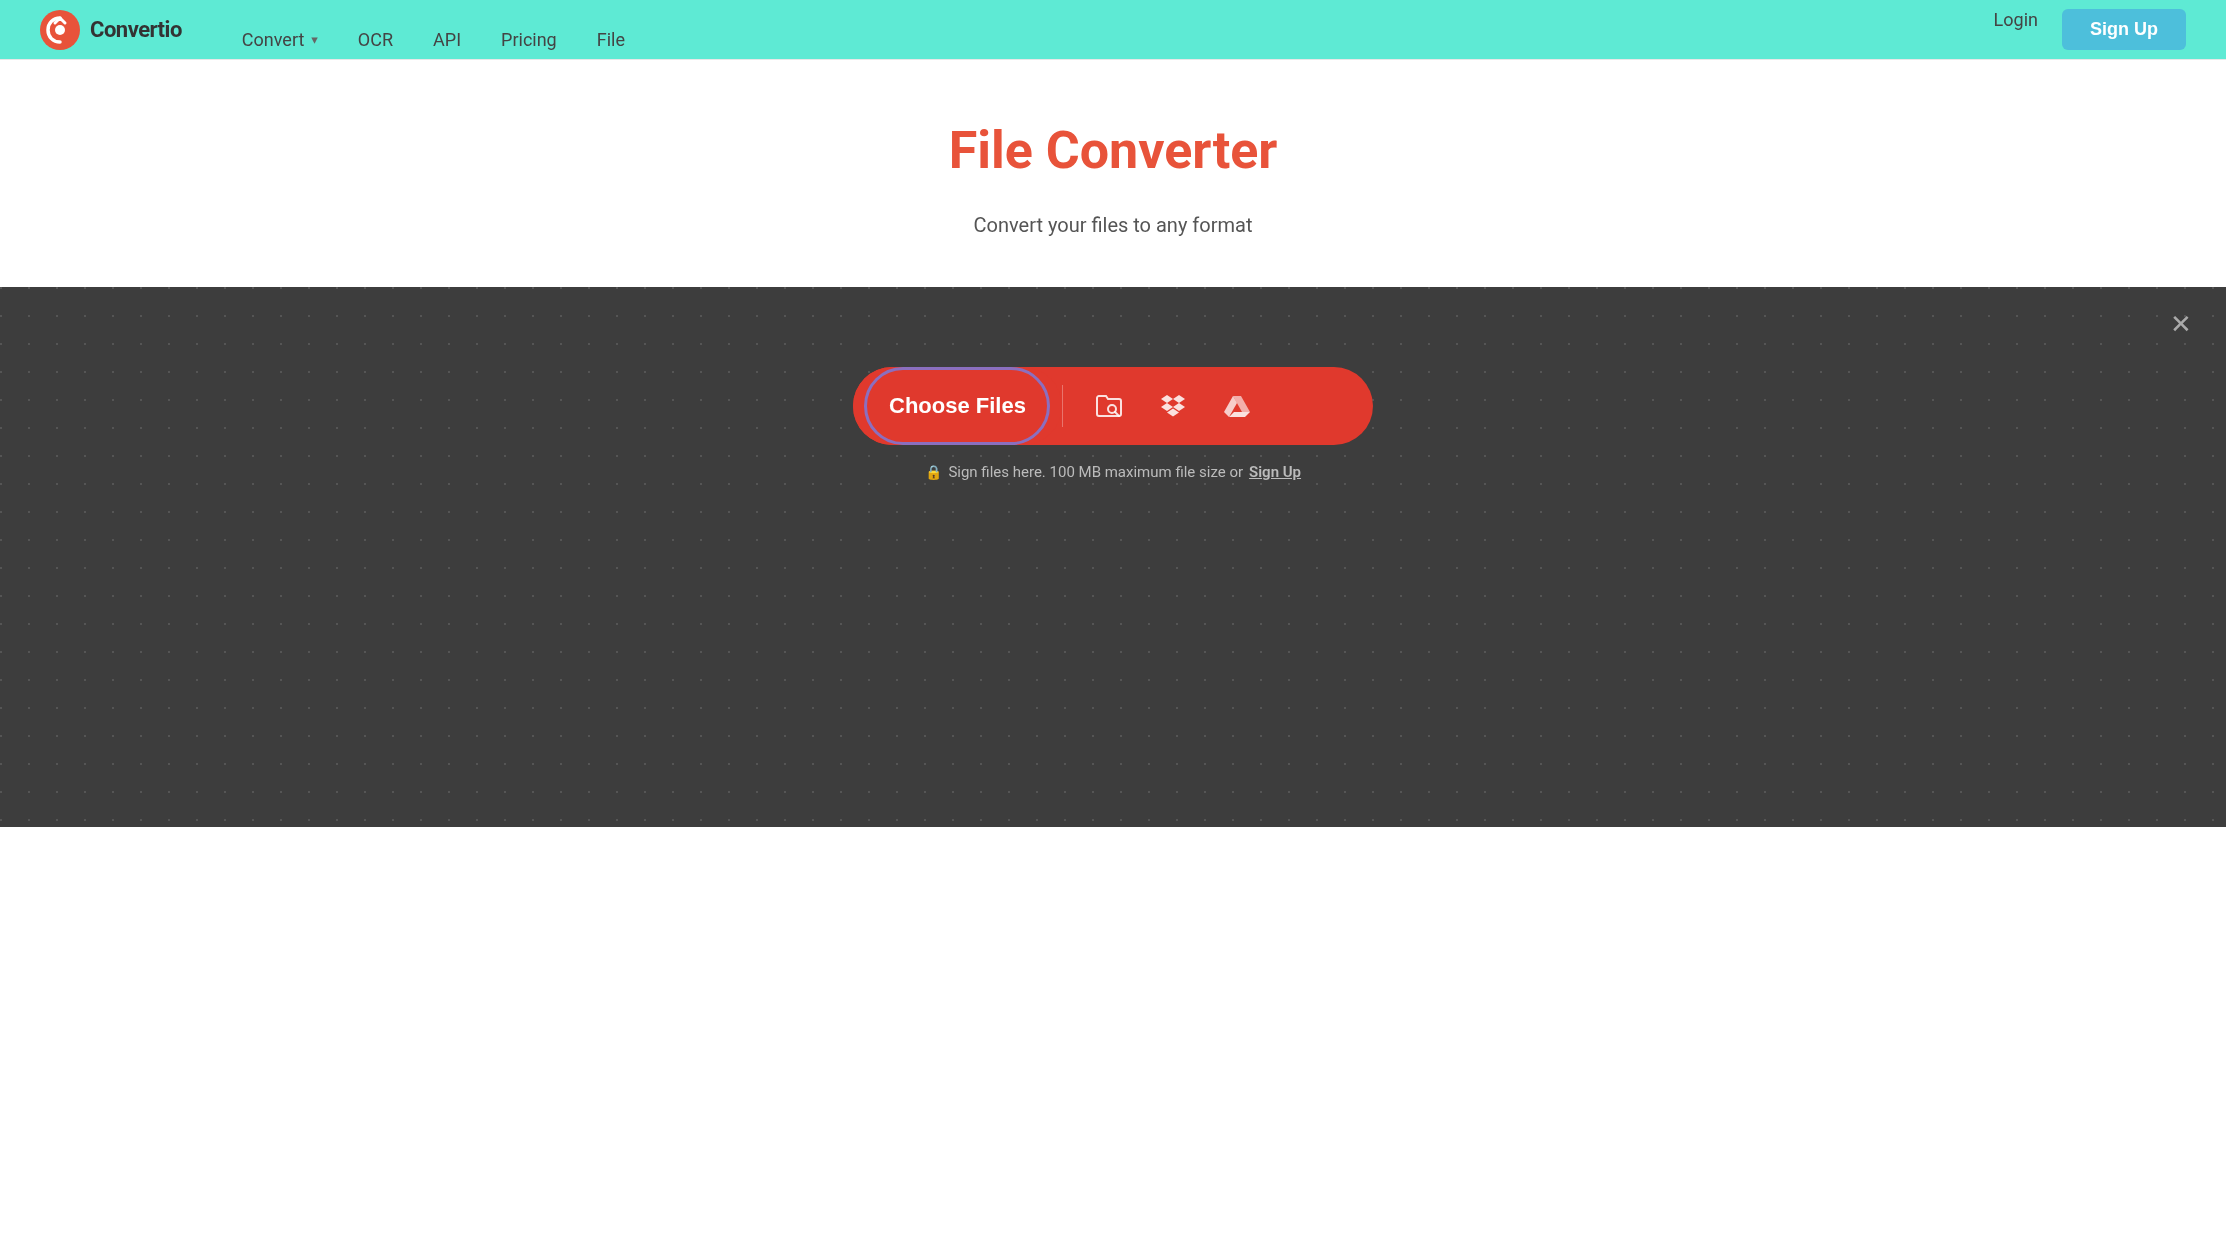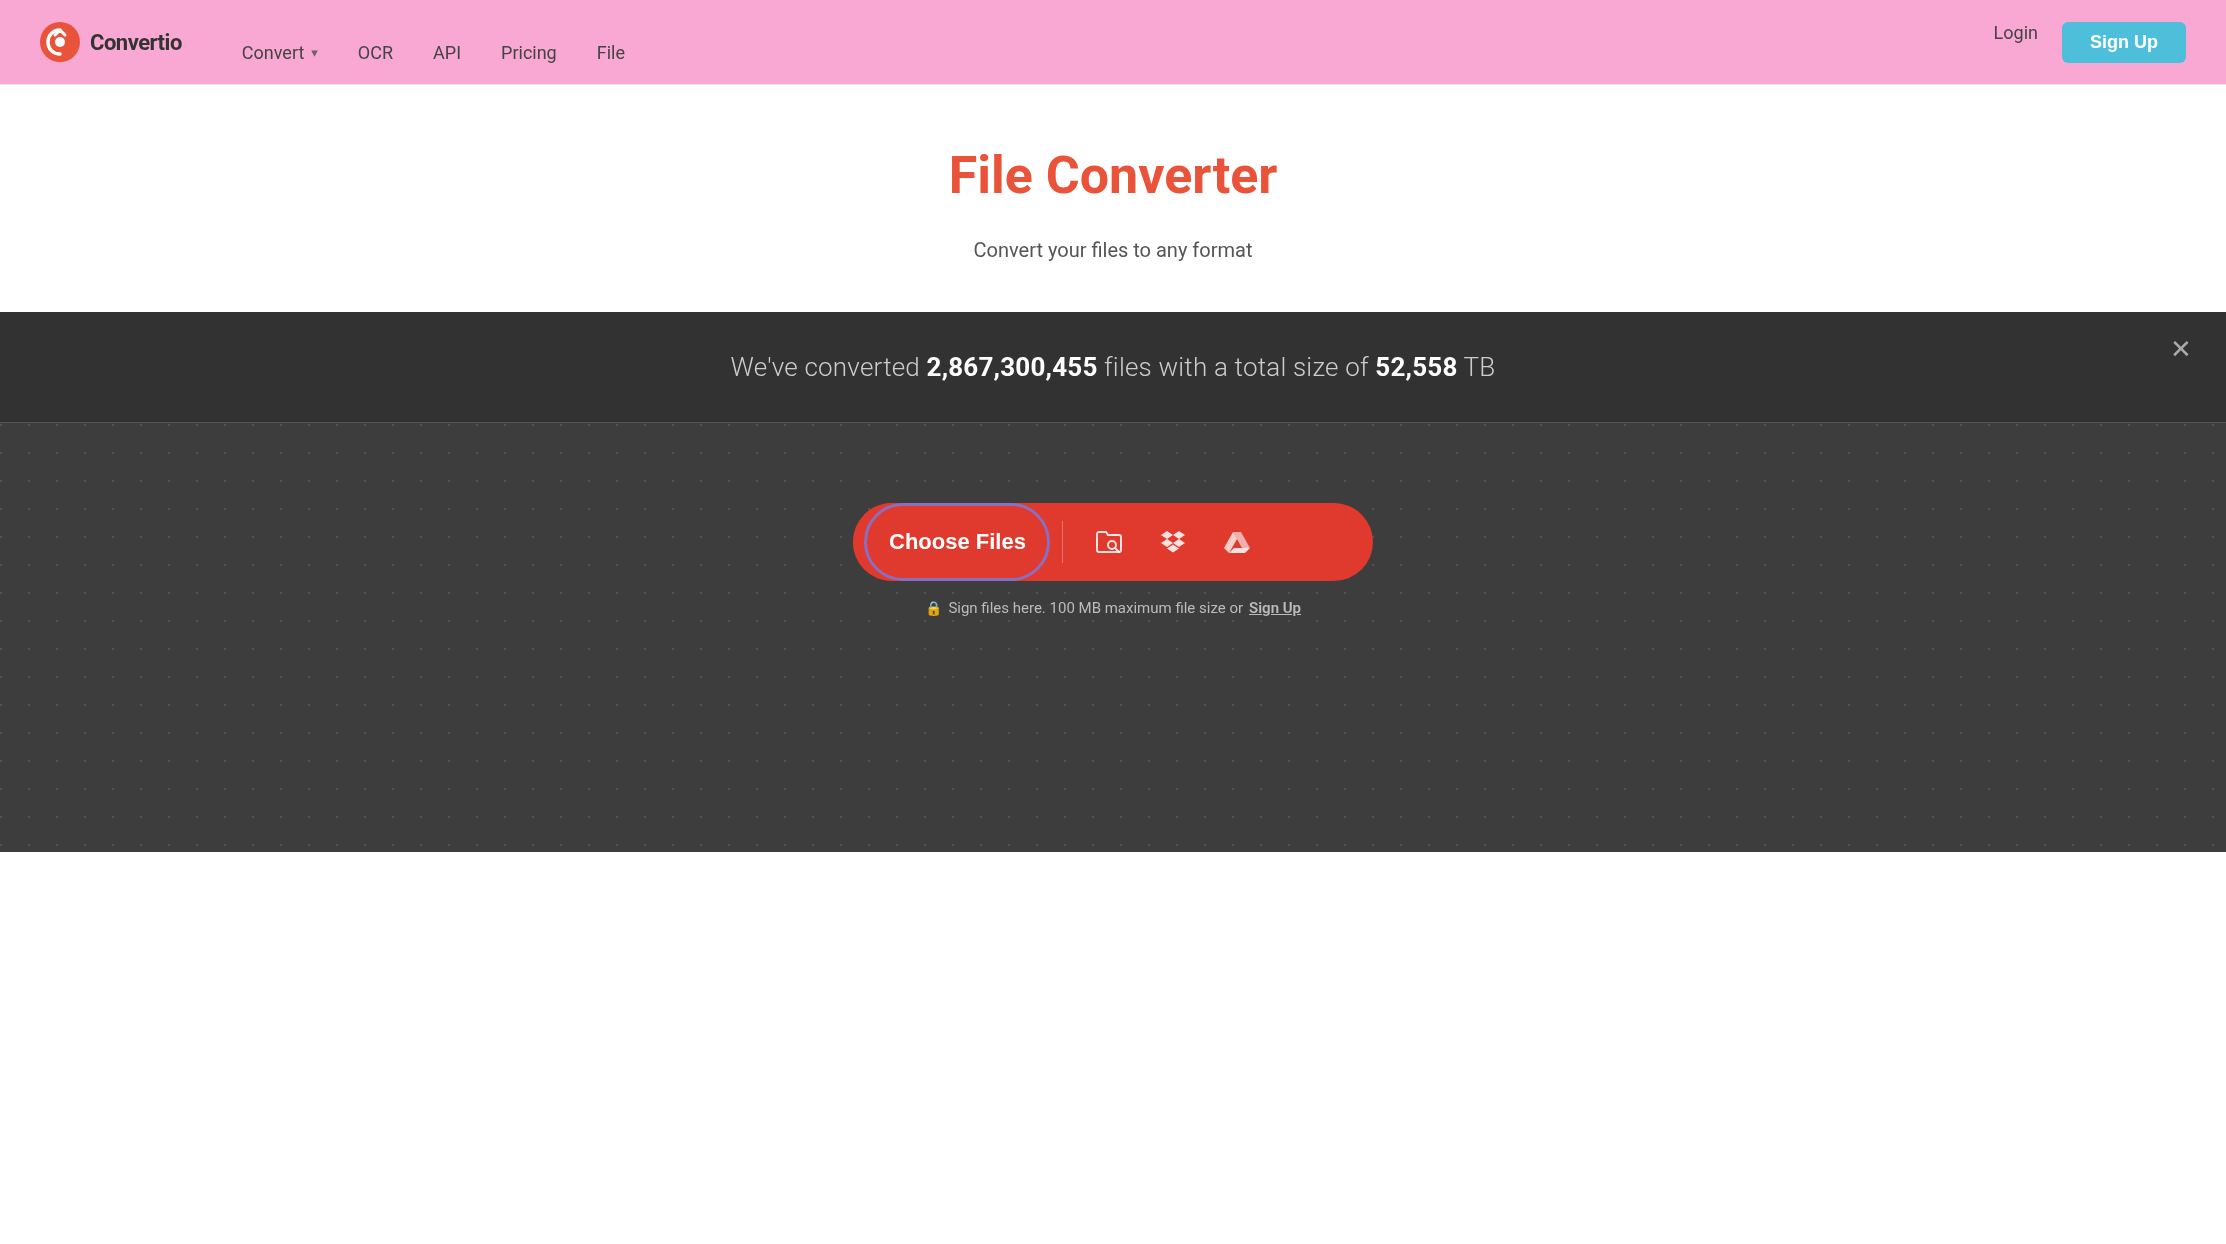--- a/index.html
+++ b/index.html
@@ -8,23 +8,23 @@
       font-family: -apple-system, BlinkMacSystemFont, 'Segoe UI', Roboto, Helvetica, Arial, sans-serif;
       background: #fff;
       overflow-x: hidden;
     }
 
     
     nav {
       display: flex;
       align-items: center;
       padding: 0 40px;
-      height: 85px;
+      height: 60px;
       border-bottom: 1px solid #e8e8e8;
-      background: #f9a8d4;
+      background: #5eead4;
       position: relative;
       z-index: 10;
     }
 
     .logo-area {
       display: flex;
       align-items: center;
       gap: 10px;
       margin-right: 60px;
       text-decoration: none;
@@ -296,25 +296,20 @@
   </div>
 </nav>
 
 <section class="hero">
   <h1 class="hero-title">File Converter</h1>
   <p class="hero-subtitle">Convert your files to any format</p>
 </section>
 
 <section class="dark-section">
 
-  <div class="stats-bar">
-      <span>
-        We've converted <strong>2,867,300,455</strong> files with a total size of <strong>52,558</strong> TB
-      </span>
-    </div>
 
   <button class="close-btn" aria-label="Close">✕</button>
 
   <div class="upload-area">
 
     <div class="upload-bar">
 
       <button class="choose-files-btn">Choose Files</button>
 
       <div class="divider-line"></div>

